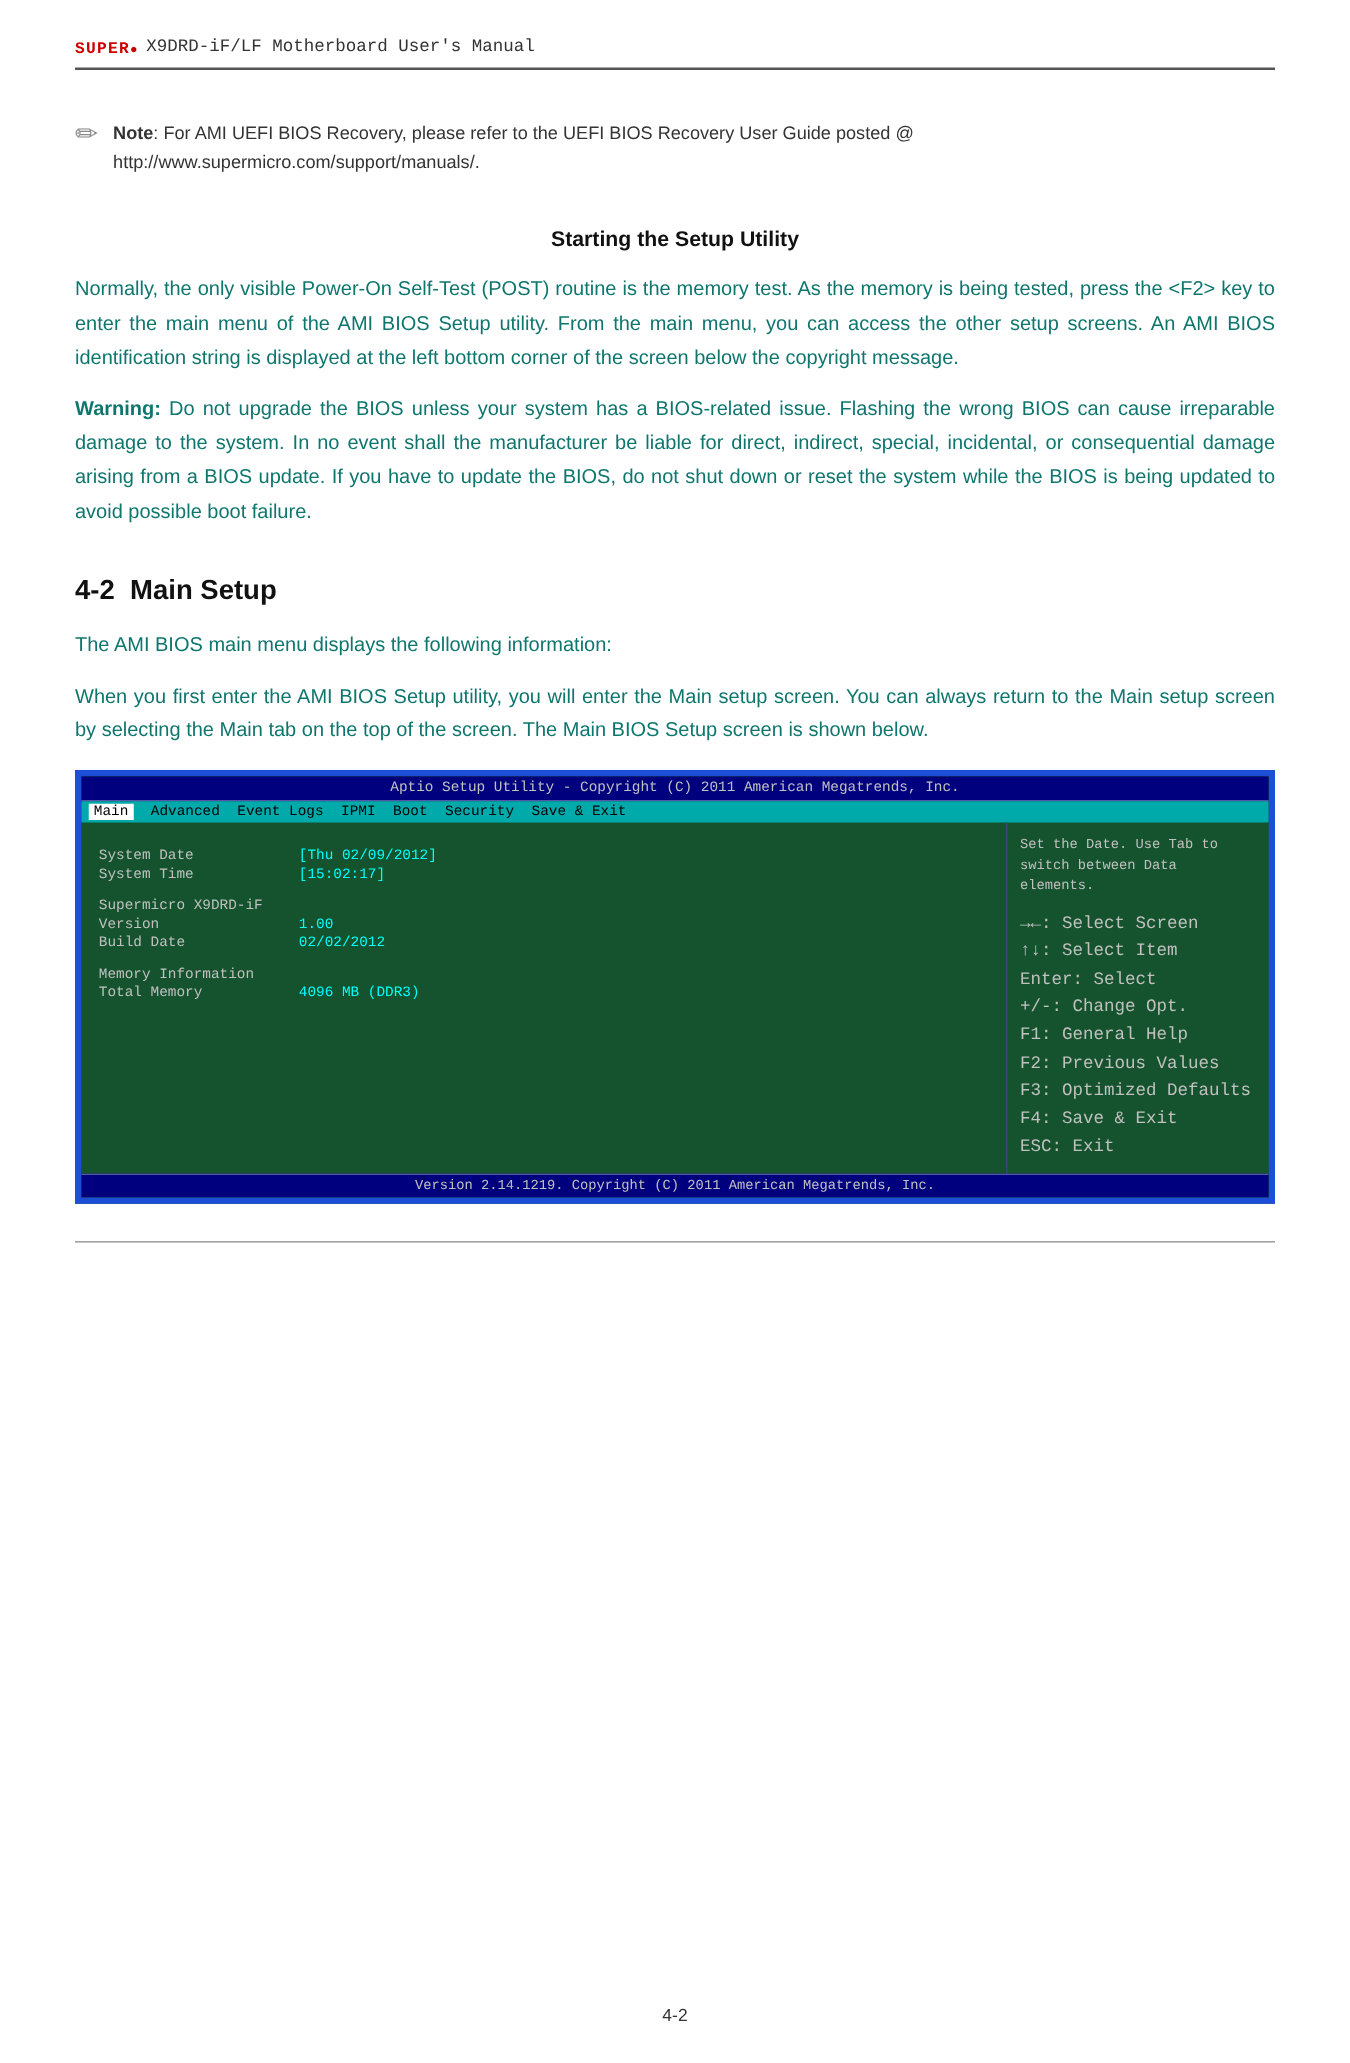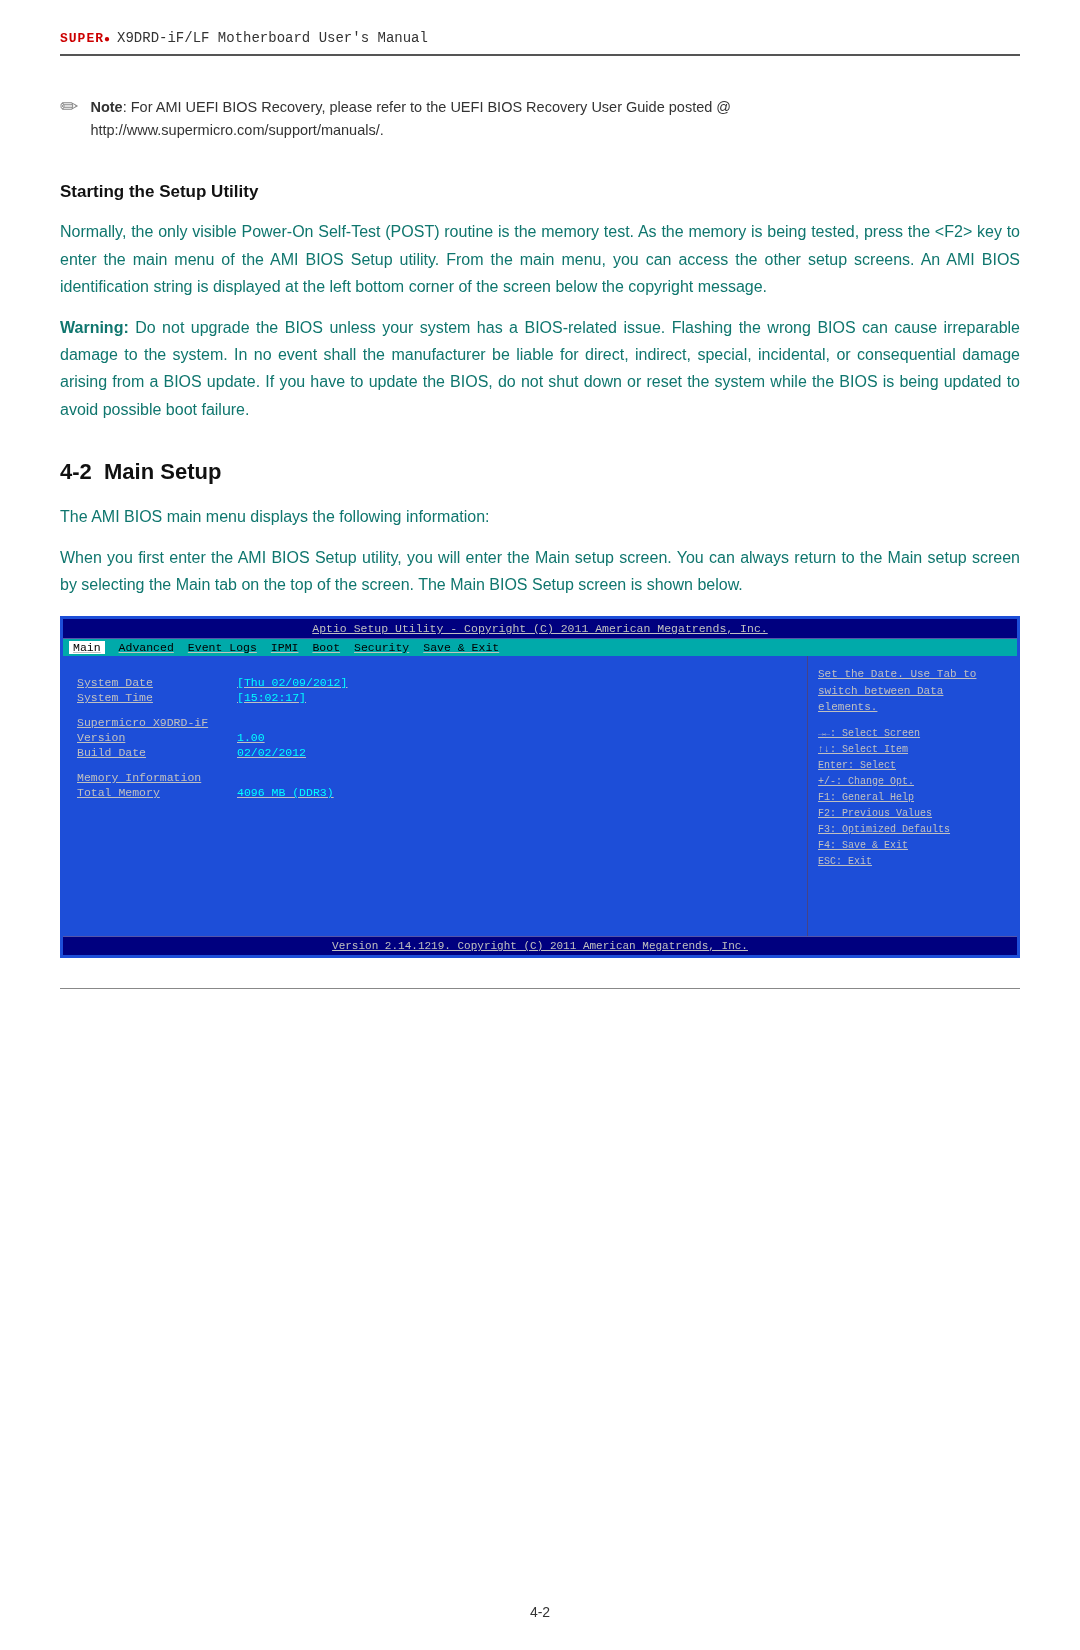--- a/index.html
+++ b/index.html
@@ -74,20 +74,21 @@
 
     .note-text strong {
       font-weight: bold;
       margin-top: 24px;
     }
 
     
     .section-heading {
       font-size: 17px;
       font-weight: bold;
+      text-align: center;
       margin-bottom: 16px;
       color: #111;
     }
 
     
     .body-para {
       font-size: 16px;
       line-height: 1.7;
       color: #0f766e;
       text-align: justify;
@@ -101,28 +102,27 @@
     
     .chapter-heading {
       font-size: 22px;
       font-weight: bold;
       color: #111;
       margin: 36px 0 18px 0;
     }
 
     
     .bios-screenshot {
-      border: 3px solid #1d4ed8;
-      background: #1d4ed8;
+      border: 5px solid #1d4ed8;
+      background: #14532d;
       font-family: 'Courier New', Courier, monospace;
       font-size: 12px;
       color: #c0c0c0;
       margin: 18px 0 30px 0;
       overflow: hidden;
-      text-decoration: underline;
     }
 
     .bios-title-bar {
       background: #00007f;
       color: #c0c0c0;
       text-align: center;
       padding: 3px 6px;
       font-size: 11.5px;
       border-bottom: 1px solid #5555aa;
     }
@@ -187,21 +187,21 @@
 
     .bios-hint-top {
       color: #c0c0c0;
       font-size: 11px;
       line-height: 1.5;
       margin-bottom: 10px;
     }
 
     .bios-hint-bottom {
       color: #c0c0c0;
-      font-size: 10px;
+      font-size: 14px;
       line-height: 1.6;
       margin-top: 8px;
     }
 
     .bios-footer {
       background: #00007f;
       text-align: center;
       color: #c0c0c0;
       font-size: 11px;
       padding: 3px 6px;

